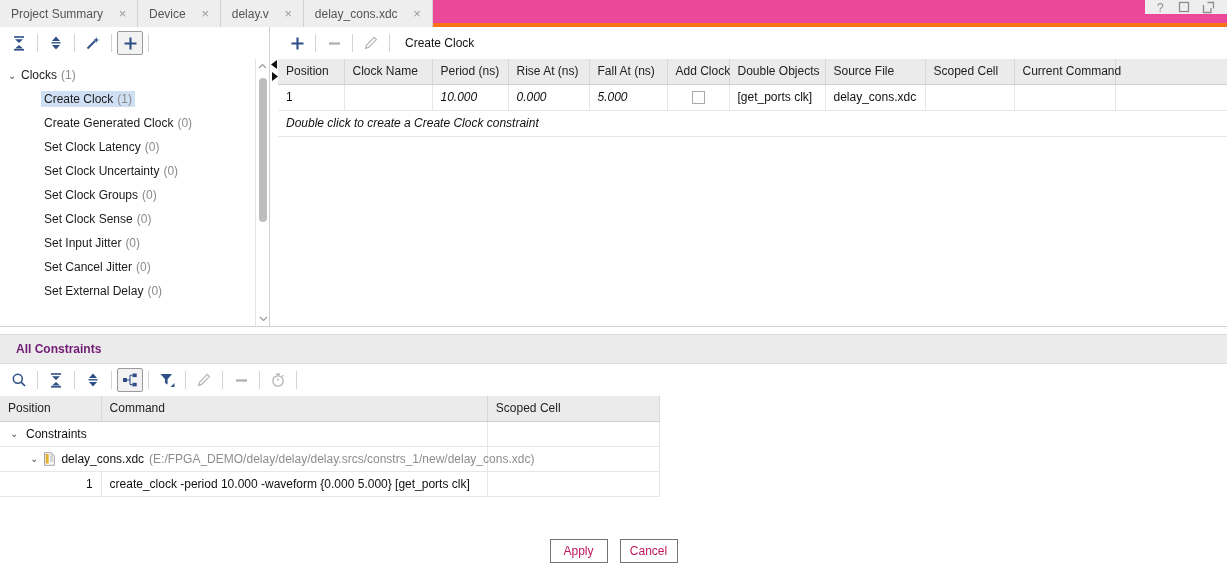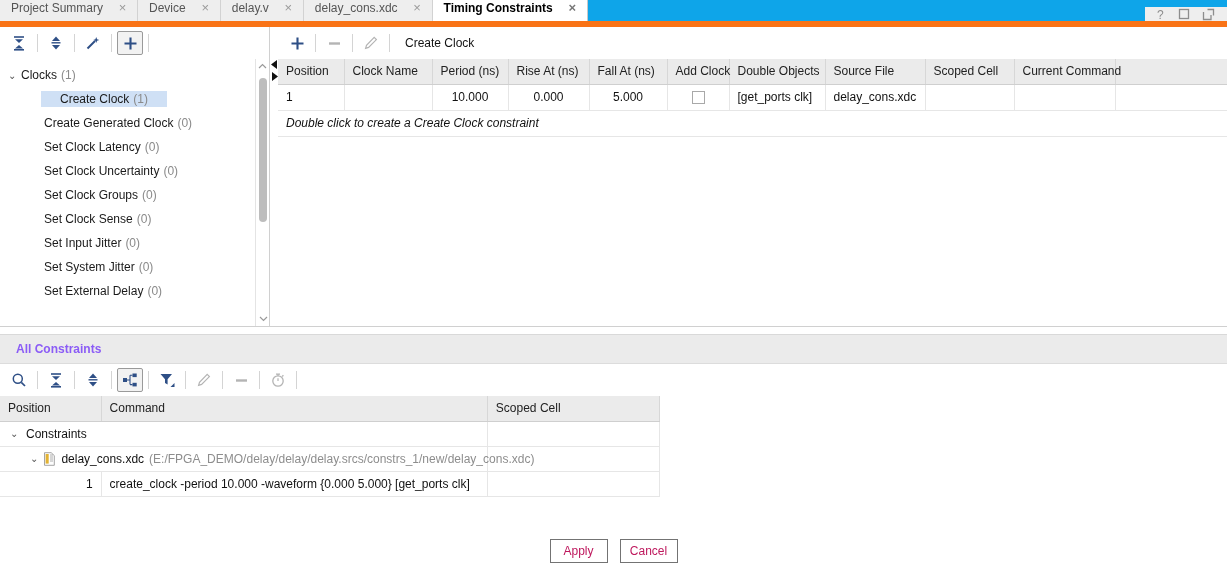--- a/index.html
+++ b/index.html
@@ -8,22 +8,22 @@
     font-family: "Liberation Sans", sans-serif;
     font-size: 12px;
     color: #1a1a1a;
     background: #ffffff;
     overflow: hidden;
   }
   .app { width: 1227px; height: 571px; position: relative; display: flex; flex-direction: column; background:#fff; }
 
   
   .tabbar {
-    height: 27px; background: #0ea5e9; display: flex; align-items: flex-end;
-    border-bottom: 6px solid #f97316; position: relative; flex: 0 0 27px;
+    height: 27px; background: #ec4899; display: flex; align-items: flex-start;
+    border-bottom: 4px solid #f97316; position: relative; flex: 0 0 27px;
   }
   .tab {
     display: flex; align-items: center; padding: 0 9px 0 11px; height: 27px;
     color: #555; font-size: 12px; border-right: 1px solid #d2d2d2;
     background: #eeeeee; white-space: nowrap; cursor: default;
   }
   .tab.active { background: #ffffff; color: #000; font-weight: bold; border-right: 1px solid #c8c8c8; margin-top: 36px; }
   .tab .tab-label { margin-right: 14px; }
   .tab .tab-close {
     color: #9a9a9a; font-size: 13px; line-height: 1; width: 11px; text-align: center;
@@ -44,21 +44,21 @@
   .tbtn.boxed { border: 1px solid #9a9a9a; background: #f2f2f2; }
   .tbsep { width: 1px; height: 18px; background: #d4d4d4; margin: 0 5px; }
 
   .tree-wrap { flex: 1; position: relative; overflow: hidden; background: #fff; }
   .tree { padding-top: 4px; }
   .tnode { display: flex; align-items: center; height: 24px; padding-left: 8px; font-size: 12px; white-space: nowrap; }
   .tnode .chev { width: 13px; color: #555; font-size: 10px; display:flex; align-items:center; }
   .tnode.child { padding-left: 44px; }
   .tname { color: #1a1a1a; }
   .tcount { color: #8a8a8a; margin-left: 4px; }
-  .tnode.selected .tlabel { background: #cfe0f5; padding: 1px 19px; margin-left: -3px; }
+  .tnode.selected .tlabel { background: #cfe0f5; padding: 1px 3px; margin-left: -3px; }
 
   
   .vscroll { position: absolute; top: 0; right: 0; width: 14px; height: 100%; background: #fff; border-left: 1px solid #e4e4e4; }
   .vsbtn { height: 15px; display: flex; align-items: center; justify-content: center; color: #9a9a9a; font-size: 9px; }
   .vsthumb { position: absolute; top: 19px; left: 3px; width: 8px; height: 144px; background: #bdbdbd; border-radius: 4px; }
   .vstrack-bottom { position: absolute; bottom: 0; left: 0; width: 14px; height: 15px; display:flex; align-items:center; justify-content:center; color:#9a9a9a; font-size:9px;}
 
   
   .splitter { width: 8px; flex: 0 0 8px; background: #fff; display: flex; flex-direction: column; align-items: center; justify-content: flex-start; padding-top: 32px; position: relative; }
   .splitter .sp-arrows { display: flex; flex-direction: column; gap: 1px; align-items: center; }
@@ -68,30 +68,30 @@
   .right-toolbar { height: 32px; flex: 0 0 32px; display: flex; align-items: center; padding: 0 6px; }
   .rt-title { font-size: 12px; color: #111; margin-left: 10px; font-weight: normal; }
 
   .grid { flex: 1; overflow: hidden; }
   table.g { border-collapse: collapse; width: 100%; table-layout: fixed; font-size: 12px; }
   table.g th {
     background: #ebebeb; border-right: 1px solid #d7d7d7; border-bottom: 1px solid #cfcfcf;
     font-weight: normal; color: #222; height: 25px; padding: 0 8px; text-align: left; white-space: nowrap;
   }
   table.g td { border-right: 1px solid #e6e6e6; border-bottom: 1px solid #e6e6e6; height: 26px; padding: 0 8px; color: #111; white-space: nowrap; }
-  td.num { text-align: center; }
+  td.num { text-align: left; font-style: italic; }
   td.ctr { text-align: center; }
   .cbx { display: inline-block; width: 13px; height: 13px; border: 1px solid #a9a9a9; background: #fff; vertical-align: middle; }
   .hintrow td { border: 0; font-style: italic; color: #333; height: 28px; padding-left: 10px; }
   .hintrow { }
 
   
   .section-sep { height: 8px; background: #ffffff; border-top: 1px solid #d0d0d0; flex: 0 0 8px; }
   .ac-header { flex: 0 0 30px; height: 30px; background: #ebebeb; display: flex; align-items: center; padding-left: 16px; border-top: 1px solid #d9d9d9; border-bottom: 1px solid #dcdcdc; }
-  .ac-title { font-size: 12px; font-weight: bold; color: #8b5cf6; }
+  .ac-title { font-size: 12px; font-weight: bold; color: #701a75; }
   .ac-toolbar { flex: 0 0 32px; height: 32px; display: flex; align-items: center; padding: 0 6px; background: #fff; }
 
   .ac-grid { flex: 1; overflow: hidden; background: #fff; }
   table.g2 { border-collapse: collapse; width: 660px; table-layout: fixed; font-size: 12px; }
   table.g2 th { background: #ebebeb; border-right: 1px solid #d7d7d7; border-bottom: 1px solid #cfcfcf; font-weight: normal; color: #222; height: 25px; padding: 0 8px; text-align: left; white-space: nowrap; }
   table.g2 td { border-right: 1px solid #e6e6e6; border-bottom: 1px solid #e6e6e6; height: 25px; padding: 0 8px; color: #111; white-space: nowrap; }
   td.pos { text-align: right; padding-right: 14px; }
   .ind1 { display: flex; align-items: center; gap: 6px; padding-left: 2px; }
   .ind2 { display: flex; align-items: center; gap: 5px; padding-left: 22px; }
   .chev-s { color: #555; font-size: 10px; width: 10px; display: inline-flex; }
@@ -226,21 +226,21 @@
               <span class="tname">Set Clock Sense</span><span class="tcount">(0)</span>
             </span>
           </div>
           <div class="tnode child">
             <span class="tlabel">
               <span class="tname">Set Input Jitter</span><span class="tcount">(0)</span>
             </span>
           </div>
           <div class="tnode child">
             <span class="tlabel">
-              <span class="tname">Set System Jitter</span><span class="tcount">(0)</span>
+              <span class="tname">Set Cancel Jitter</span><span class="tcount">(0)</span>
             </span>
           </div>
           <div class="tnode child">
             <span class="tlabel">
               <span class="tname">Set External Delay</span><span class="tcount">(0)</span>
             </span>
           </div>
         </div>
 
         <div class="vscroll">

